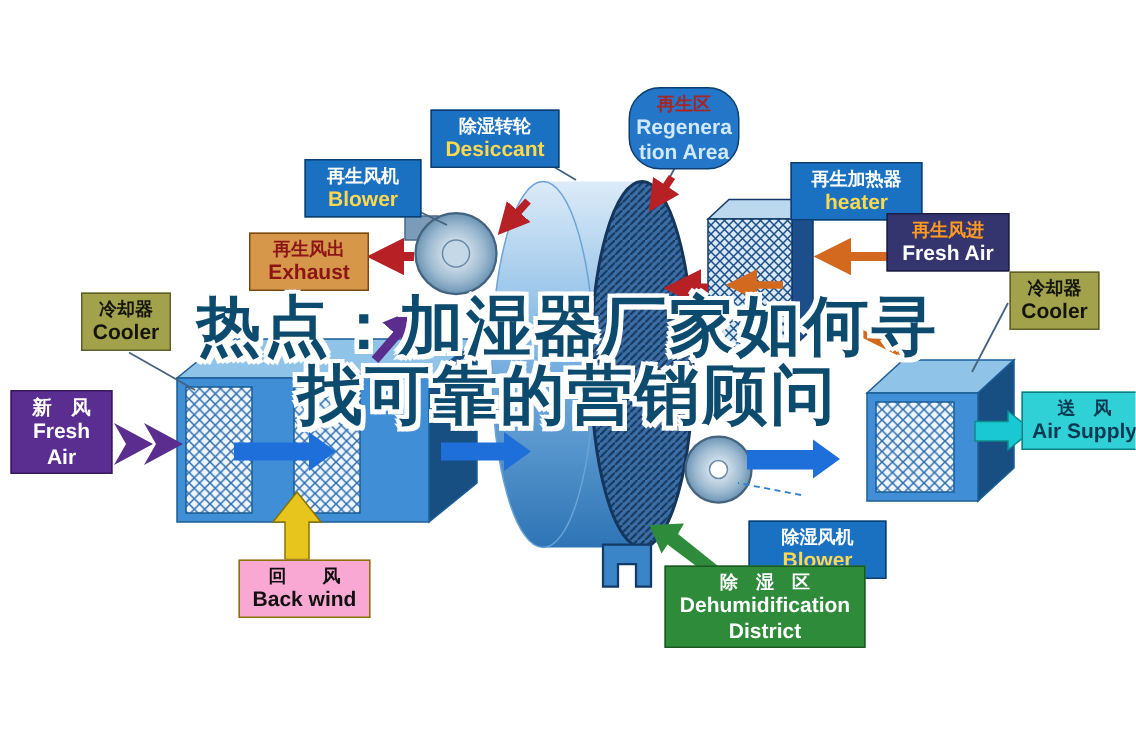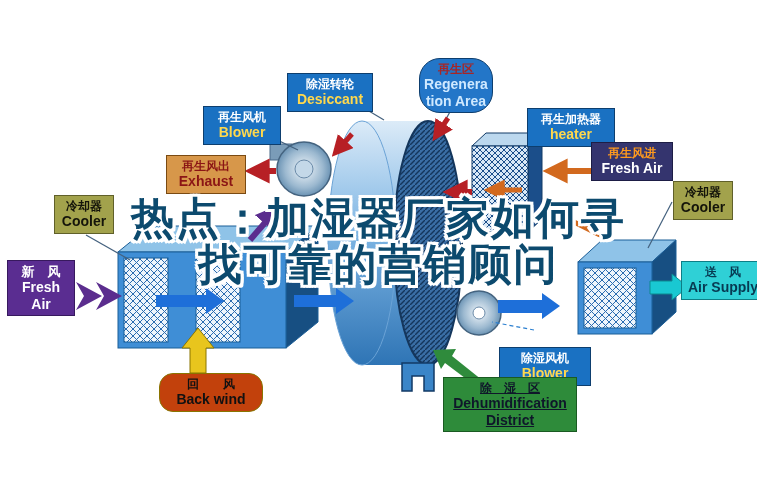--- a/index.html
+++ b/index.html
@@ -43,27 +43,27 @@
   .cooler-left{left:54px;top:195px;width:60px;}
   .cooler-right{left:673px;top:181px;width:60px;}
 
   .fresh-air{left:7px;top:260px;width:68px;background:#5a2d91;border-color:#37195e;}
   .fresh-air .zh{color:#ffffff;font-size:13px;}
   .fresh-air .en{color:#ffffff;}
 
   .air-supply{left:681px;top:261px;width:84px;background:#2fd0d6;border-color:#0d7e86;}
   .air-supply .zh,.air-supply .en{color:#073a52;}
 
-  .back-wind{left:159px;top:373px;width:104px;background:#c2410c;border-color:#8a7400;border-radius:14px;}
+  .back-wind{left:159px;top:373px;width:88px;background:#f9a8d4;border-color:#8a7400;}
   .back-wind .zh,.back-wind .en{color:#111111;}
 
   .dehum-blower{left:499px;top:329px;width:92px;}
 
   .dehum-district{left:443px;top:377px;width:134px;background:#2e8b3a;border-color:#1a5a22;}
-  .dehum-district .zh,.dehum-district .en{color:#0f172a;text-decoration:underline;}
+  .dehum-district .zh,.dehum-district .en{color:#ffffff;}
 
   .headline{
     position:absolute;left:0;right:0;top:196px;z-index:30;
     text-align:center;font-weight:bold;font-size:43px;line-height:1.06;
     color:#0c4a6e;letter-spacing:2px;
     text-shadow:
       3px 0 0 #fff,-3px 0 0 #fff,0 3px 0 #fff,0 -3px 0 #fff,
       2px 2px 0 #fff,-2px 2px 0 #fff,2px -2px 0 #fff,-2px -2px 0 #fff,
       3px 3px 0 #fff,-3px -3px 0 #fff,3px -3px 0 #fff,-3px 3px 0 #fff;
   }

